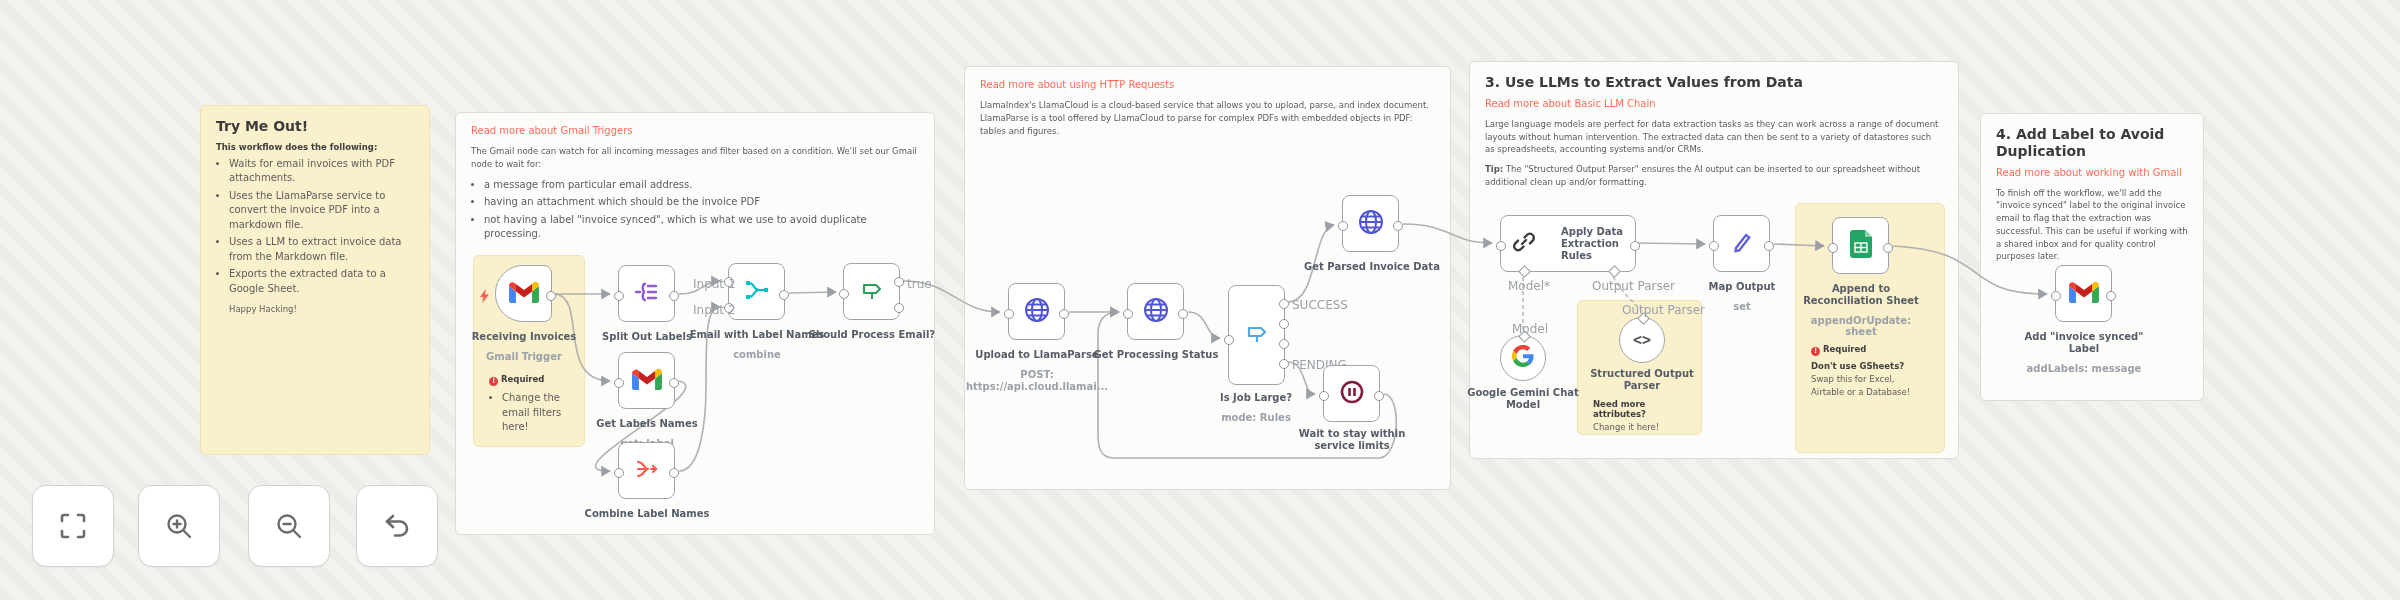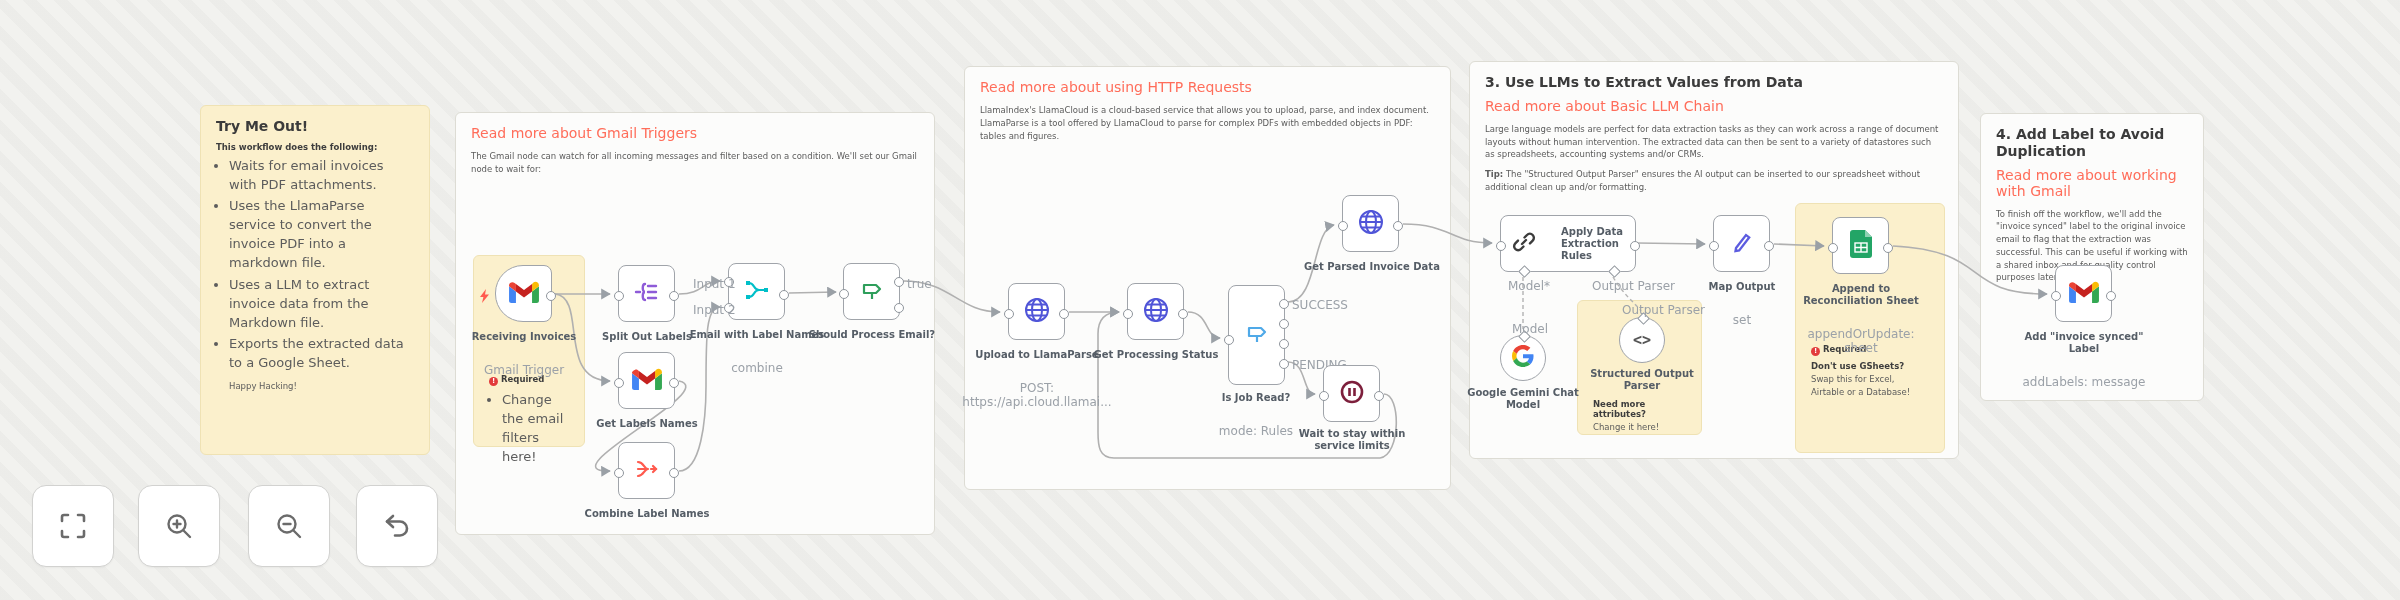--- a/index.html
+++ b/index.html
@@ -5,39 +5,39 @@
   html,body{margin:0;padding:0}
   body{width:2400px;height:600px;position:relative;overflow:hidden;
        background:#f2f2ef;font-family:"DejaVu Sans","Liberation Sans",sans-serif;}
   body::before{content:"";position:absolute;inset:0;
        background:repeating-linear-gradient(45deg,rgba(0,0,0,0.022) 0 10px,transparent 10px 22px);
        pointer-events:none;z-index:0;}
   .sticky{position:absolute;box-sizing:border-box;border-radius:6px;z-index:1;
        background:#fcfcfb;border:1px solid #dddcd4;padding:12px 15px;}
   .sticky.yellow{background:#fbf0cc;border-color:#efe2b4;}
   .sticky h2{margin:0 0 7px;font-size:14px;color:#3b3b3b;line-height:1.2;}
-  .red-link{display:block;color:#ff6d5a;font-size:14px;margin:0 0 9px;cursor:pointer;}
+  .red-link{display:block;color:#ff6d5a;font-size:10px;margin:0 0 9px;cursor:pointer;}
   .note-body{font-size:8.5px;color:#5c5c5c;line-height:1.5;margin:0 0 7px;}
   .note-strong{font-size:8.5px;font-weight:bold;color:#3d3d3d;margin:0 0 5px;}
-  .note-list{margin:4px 0 7px;padding-left:13px;font-size:13px;color:#5c5c5c;line-height:1.45;}
+  .note-list{margin:4px 0 7px;padding-left:13px;font-size:10px;color:#5c5c5c;line-height:1.45;}
   .note-list li{margin-bottom:3px;}
   .wires{position:absolute;left:0;top:0;z-index:2;}
   .node{position:absolute;width:57px;height:57px;background:#fff;border:1px solid #a0a4aa;
         border-radius:8px;display:flex;align-items:center;justify-content:center;
         box-sizing:border-box;z-index:3;}
   .node.trigger{border-radius:28px 8px 8px 28px;}
   .node.tall{height:100px;}
   .node.wide{width:136px;justify-content:space-between;padding-left:11px;gap:8px;}
   .in-node-text{font-size:10px;font-weight:bold;color:#555d66;line-height:1.2;}
   .circle-node{position:absolute;width:46px;height:46px;border-radius:50%;background:#fff;
         border:1px solid #a0a4aa;display:flex;align-items:center;justify-content:center;
         box-sizing:border-box;z-index:3;}
   .node-label{position:absolute;text-align:center;font-size:10px;font-weight:bold;
         color:#555d66;line-height:1.18;z-index:3;}
-  .node-sub{font-size:12px;color:#9ba1a8;font-weight:normal;margin-top:20px;}
+  .node-sub{font-size:10px;color:#9ba1a8;font-weight:bold;margin-top:8px;}
   .port{position:absolute;width:8px;height:8px;background:#fff;border:1.5px solid #8f959c;
         border-radius:50%;box-sizing:content-box;z-index:4;}
   .diamond{position:absolute;width:7px;height:7px;background:#fff;border:1.5px solid #8f959c;
         transform:rotate(45deg);z-index:4;}
   .port-label{position:absolute;font-size:12px;color:#9ba1a8;z-index:3;white-space:nowrap;}
   .req-icon{display:inline-block;width:9px;height:9px;background:#e23b3b;border-radius:50%;
         color:#fff;font-size:7px;line-height:9px;text-align:center;font-weight:bold;
         margin-right:3px;vertical-align:-1px;}
   .bolt{position:absolute;z-index:4;}
   .ctrl{position:absolute;width:82px;height:82px;background:#fff;border:1px solid #d2d2d0;
@@ -86,20 +86,25 @@
     <li>Uses the LlamaParse service to convert the invoice PDF into a markdown file.</li>
     <li>Uses a LLM to extract invoice data from the Markdown file.</li>
     <li>Exports the extracted data to a Google Sheet.</li>
   </ul>
   <p class="note-body" style="margin-left:13px;">Happy Hacking!</p>
 </div>
 
 <div class="sticky" style="left:455px;top:112px;width:480px;height:423px;">
   <a class="red-link">Read more about Gmail Triggers</a>
   <p class="note-body">The Gmail node can watch for all incoming messages and filter based on a condition. We'll set our Gmail node to wait for:</p>
+  <ul class="note-list">
+    <li>a message from particular email address.</li>
+    <li>having an attachment which should be the invoice PDF</li>
+    <li>not having a label "invoice synced", which is what we use to avoid duplicate processing.</li>
+  </ul>
 </div>
 
 <div class="sticky" style="left:964px;top:66px;width:487px;height:424px;">
   <a class="red-link">Read more about using HTTP Requests</a>
   <p class="note-body">LlamaIndex's LlamaCloud is a cloud-based service that allows you to upload, parse, and index document. LlamaParse is a tool offered by LlamaCloud to parse for complex PDFs with embedded objects in PDF: tables and figures.</p>
 </div>
 
 <div class="sticky" style="left:1469px;top:61px;width:490px;height:398px;">
   <h2>3. Use LLMs to Extract Values from Data</h2>
   <a class="red-link">Read more about Basic LLM Chain</a>
@@ -278,21 +283,21 @@
   </span>
   <span class="port" style="left:-5px;top:49px;"></span>
   <span class="port" style="right:-5px;top:13px;"></span>
   <span class="port" style="right:-5px;top:33px;"></span>
   <span class="port" style="right:-5px;top:53px;"></span>
   <span class="port" style="right:-5px;top:73px;"></span>
 </div>
 <span class="port-label" style="left:1292px;top:298px;">SUCCESS</span>
 <span class="port-label" style="left:1292px;top:358px;">PENDING</span>
 <div class="node-label" style="left:1186px;top:392px;width:140px;">
-  <span>Is Job Read?</span>
+  <span>Is Job Large?</span>
   <div class="node-sub">mode: Rules</div>
 </div>
 
 <div class="node" style="left:1342px;top:195px;">
   <span>
     <svg width="28" height="28" viewBox="0 0 28 28" fill="none" stroke="#5055d8" stroke-width="2">
       <circle cx="14" cy="14" r="11"></circle>
         <ellipse cx="14" cy="14" rx="5" ry="11"></ellipse>
       <path d="M3 14 h22 M4.5 8.5 h19 M4.5 19.5 h19"></path>
     </svg>

